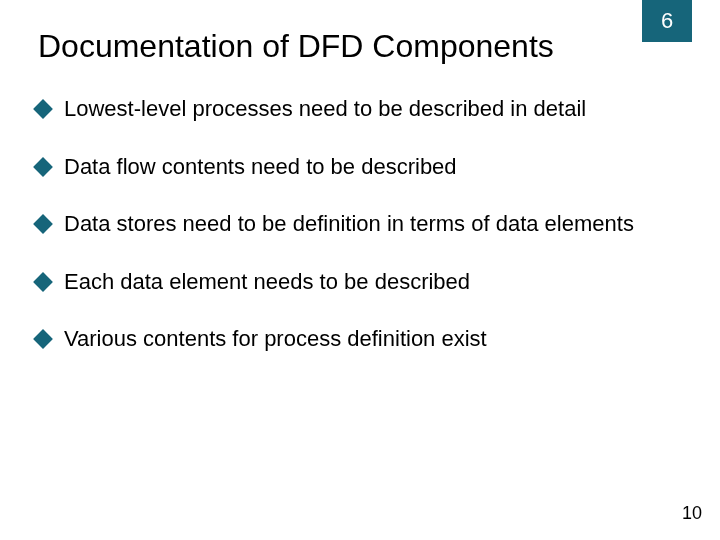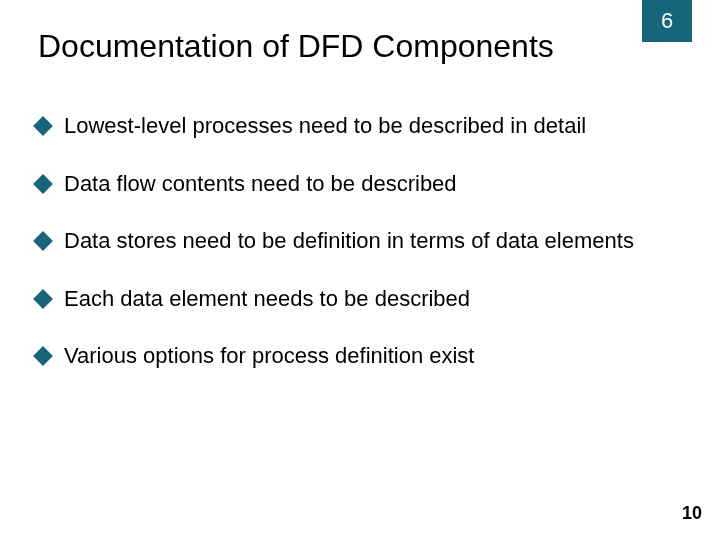--- a/index.html
+++ b/index.html
@@ -23,21 +23,21 @@
     position: absolute;
     top: 28px;
     left: 38px;
     right: 90px;
     font-size: 32px;
     font-weight: normal;
     font-family: Liberation Sans, sans-serif;
   }
   .bullets {
     position: absolute;
-    top: 112px;
+    top: 95px;
     left: 36px;
     right: 60px;
   }
   .bullet {
     display: flex;
     align-items: flex-start;
     margin-bottom: 30px;
     font-size: 22px;
     line-height: 1.25;
   }
@@ -49,21 +49,21 @@
     margin-right: 14px;
     background: #16657a;
     transform: rotate(45deg);
   }
   .bullet .text { flex: 1 1 auto; }
   .pageno {
     position: absolute;
     right: 18px;
     bottom: 16px;
     font-size: 18px;
-    font-weight: bold;
+    font-weight: normal;
   }
 </style>
 </head>
 <body>
 
 <div class="slide">
 
   <div class="chapter-box">
     <span>6</span>
   </div>
@@ -82,18 +82,18 @@
     <div class="bullet">
       <div class="diamond"></div>
       <div class="text">Data stores need to be definition in terms of data elements</div>
     </div>
     <div class="bullet">
       <div class="diamond"></div>
       <div class="text">Each data element needs to be described</div>
     </div>
     <div class="bullet">
       <div class="diamond"></div>
-      <div class="text">Various options for process definition exist</div>
+      <div class="text">Various contents for process definition exist</div>
     </div>
   </div>
 
   <div class="pageno">10</div>
 </div>
 
 </body></html>

